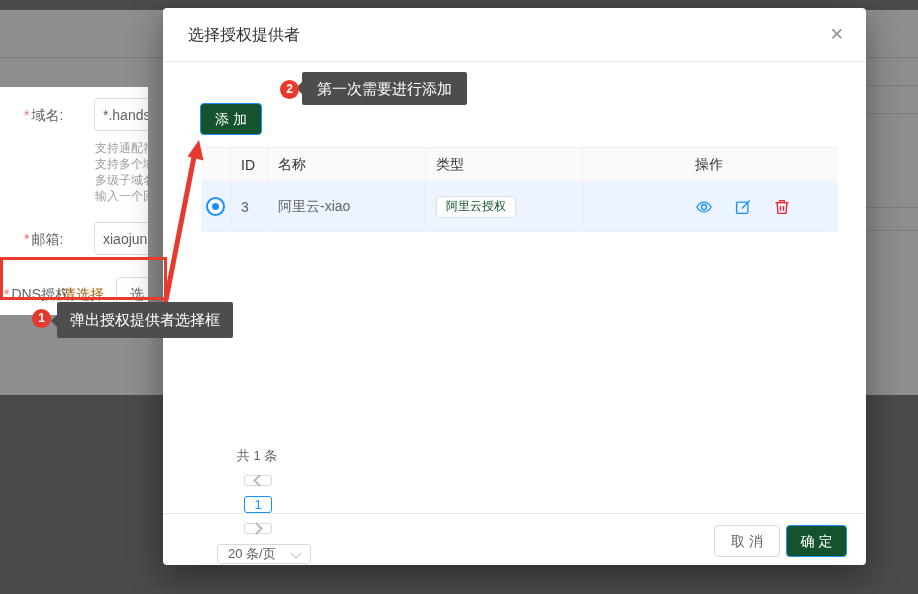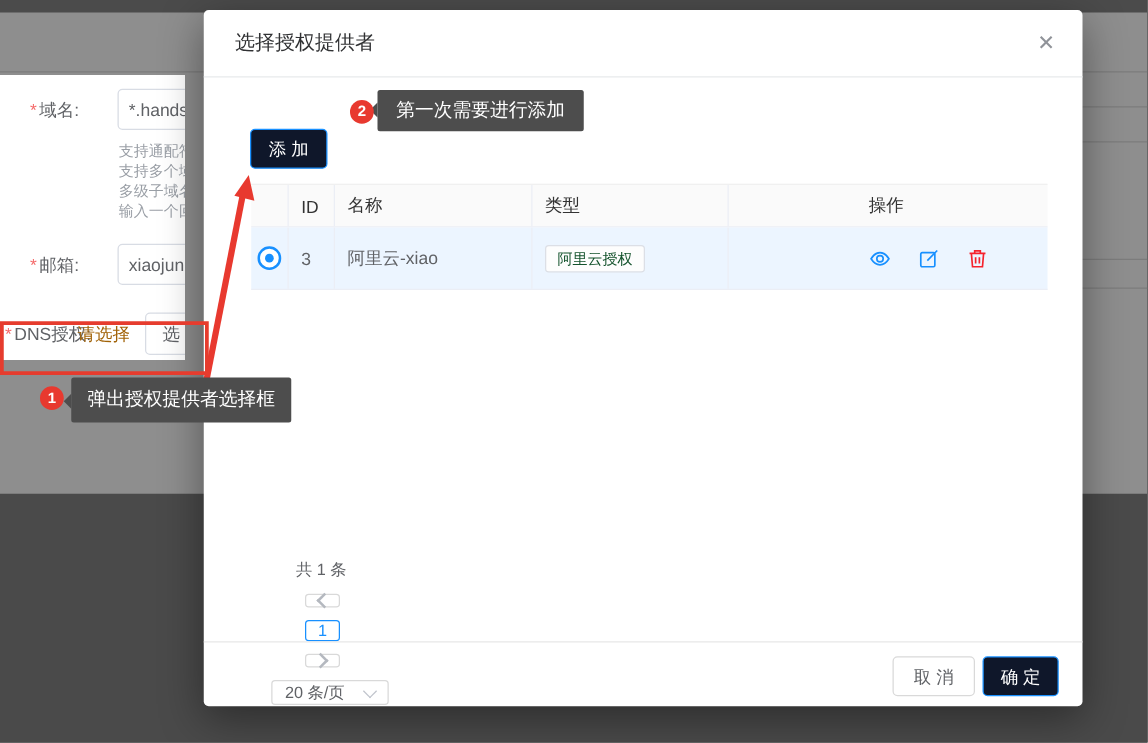--- a/index.html
+++ b/index.html
@@ -12,53 +12,53 @@
   .bg-top-strip{position:absolute;left:0;top:0;width:918px;height:10px;background:#4b4b4b;}
   .bg-bottom{position:absolute;left:0;top:395px;width:918px;height:199px;background:#4a4a4a;}
   .bg-line{position:absolute;height:1px;background:#7c7c7c;}
   .bg-line.l1{left:0;top:57px;width:918px;}
   .bg-line.l2{left:600px;top:85px;width:318px;}
   .bg-line.l3{left:600px;top:113px;width:318px;}
   .bg-line.l4{left:600px;top:207px;width:318px;}
   .bg-line.l5{left:600px;top:230px;width:318px;}
 
   
-  .form-clip{position:absolute;left:0;top:60px;width:148px;height:228px;background:#ffffff;overflow:hidden;z-index:3;}
+  .form-clip{position:absolute;left:0;top:87px;width:148px;height:228px;background:#ffffff;overflow:hidden;z-index:3;}
   .form-label{position:absolute;font-size:14px;color:#606266;line-height:34px;white-space:nowrap;}
   .form-label .req{color:#f56c6c;margin-right:2px;}
   .f-input{position:absolute;height:33px;border:1px solid #d8dce4;border-radius:4px;background:#fff;
     font-size:14px;color:#606266;padding:0 8px;box-sizing:border-box;outline:none;
     font-family:"Liberation Sans","DejaVu Sans",sans-serif;}
   .hint-line{position:absolute;left:95px;font-size:12px;color:#9a9fa6;line-height:16px;white-space:nowrap;}
   .dns-placeholder{position:absolute;left:62px;top:262px;width:52px;line-height:34px;font-size:14px;color:#a16207;white-space:nowrap;z-index:3;}
   .select-btn{position:absolute;left:116px;top:262px;width:60px;height:34px;border:1px solid #d8dce4;border-radius:4px;
     background:#fff;font-size:14px;color:#606266;text-align:center;line-height:32px;box-sizing:border-box;z-index:3;white-space:nowrap;}
 
   
   .modal{position:absolute;left:163px;top:8px;width:703px;height:557px;background:#fff;border-radius:4px;
     box-shadow:0 10px 34px rgba(0,0,0,.4);z-index:10;}
   .modal-header{position:absolute;left:0;top:0;width:100%;height:54px;border-bottom:1px solid #e8eaec;box-sizing:border-box;}
   .modal-title{position:absolute;left:25px;top:0;line-height:54px;font-size:16px;color:#303133;}
   .modal-close{position:absolute;right:22px;top:0;line-height:54px;font-size:17px;color:#909399;cursor:pointer;}
   .btn{display:inline-block;text-align:center;box-sizing:border-box;border-radius:4px;font-size:14px;cursor:pointer;white-space:nowrap;}
-  .btn-primary{background:#0f172a;color:#fff;border:1px solid #1890ff;}
+  .btn-primary{background:#14532d;color:#fff;border:1px solid #1890ff;}
   .btn-plain{background:#fff;color:#606266;border:1px solid #d9d9d9;}
   .add-btn{position:absolute;left:37px;top:95px;width:62px;height:32px;line-height:30px;}
 
   
   .table{position:absolute;left:38px;top:139px;width:637px;font-size:14px;}
   .t-row{display:flex;box-sizing:border-box;}
   .t-head{height:35px;background:#fafafa;border-top:1px solid #f0f0f0;border-bottom:1px solid #ebeef5;color:#333;font-weight:500;}
   .t-body{height:50px;background:#ecf5ff;border-bottom:1px solid #ebeef5;color:#606266;}
   .cell{display:flex;align-items:center;padding-left:10px;box-sizing:border-box;border-right:1px solid #ebeef5;height:100%;}
   .t-row .cell:last-child{border-right:none;font-family:Liberation Mono, monospace;}
   .col-sel{width:30px;padding-left:0;justify-content:center;}
   .col-id{width:37px;}
   .col-name{width:158px;}
-  .col-type{width:157px;}
+  .col-type{width:157px;font-family:Liberation Mono, monospace;}
   .col-op{width:255px;padding-left:112px;gap:21px;}
   .radio{width:15px;height:15px;border:2px solid #1890ff;border-radius:50%;background:#fff;position:relative;cursor:pointer;}
   .radio::after{content:"";position:absolute;left:50%;top:50%;width:7px;height:7px;margin:-3.5px 0 0 -3.5px;border-radius:50%;background:#1890ff;}
   .tag{display:inline-block;border:1px solid #dcdfe6;background:#fdfdfd;border-radius:3px;padding:2px 9px;font-size:12px;color:#14532d;line-height:16px;}
   .op-icon{width:18px;height:18px;cursor:pointer;display:inline-flex;}
 
   
   .pagination{position:absolute;left:42px;top:439px;height:30px;display:flex;align-items:center;gap:10px;flex-direction:column;}
   .pg-total{font-size:13px;color:#606266;margin-right:2px;white-space:nowrap;}
   .pg-btn{width:28px;height:28px;border:1px solid #d9d9d9;border-radius:3px;background:#fff;box-sizing:border-box;

